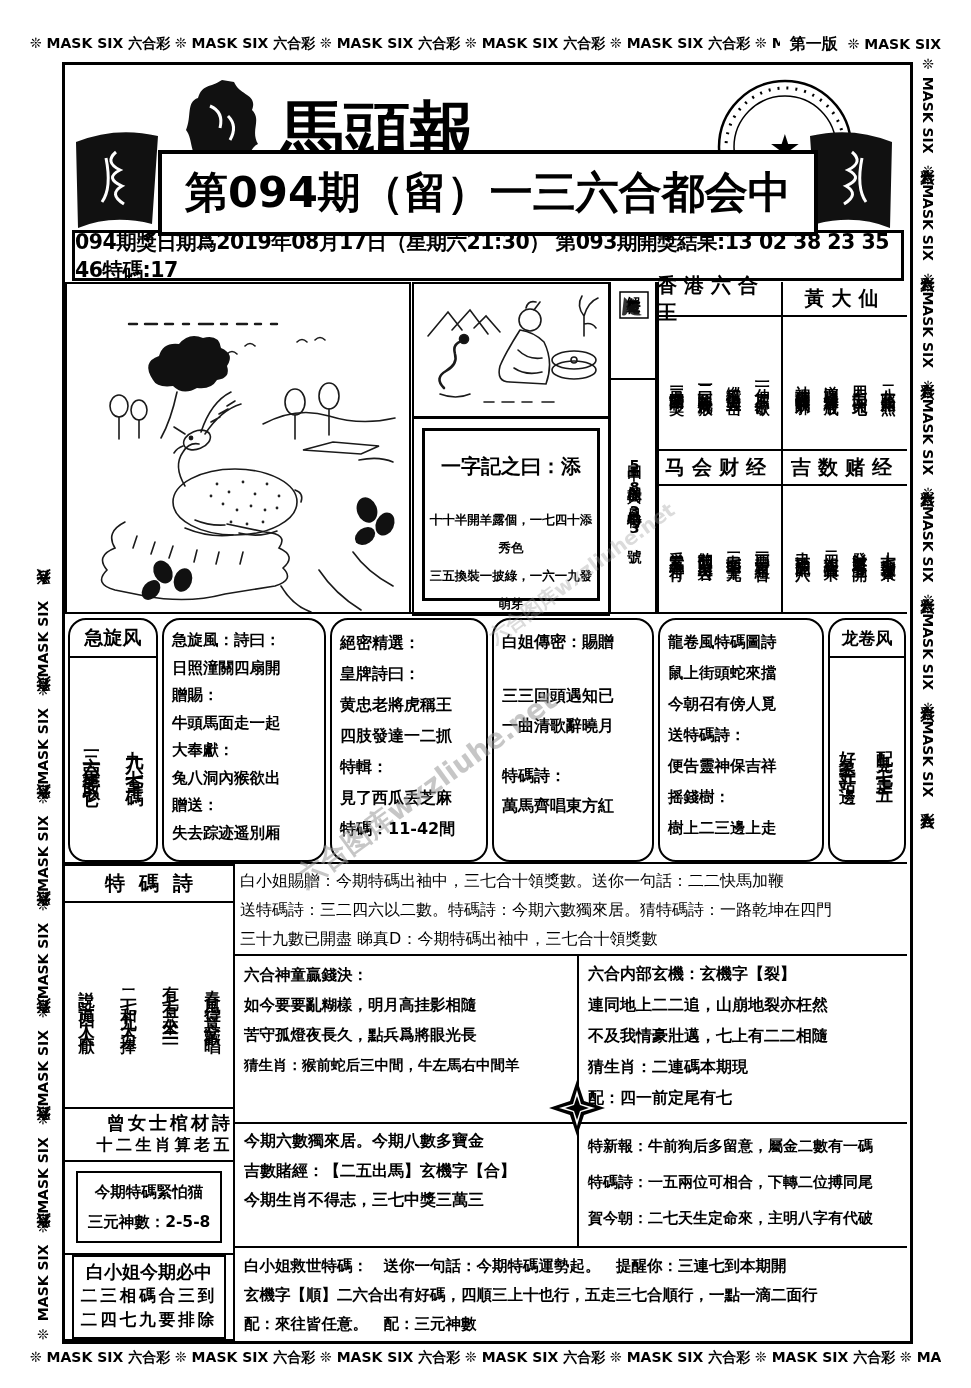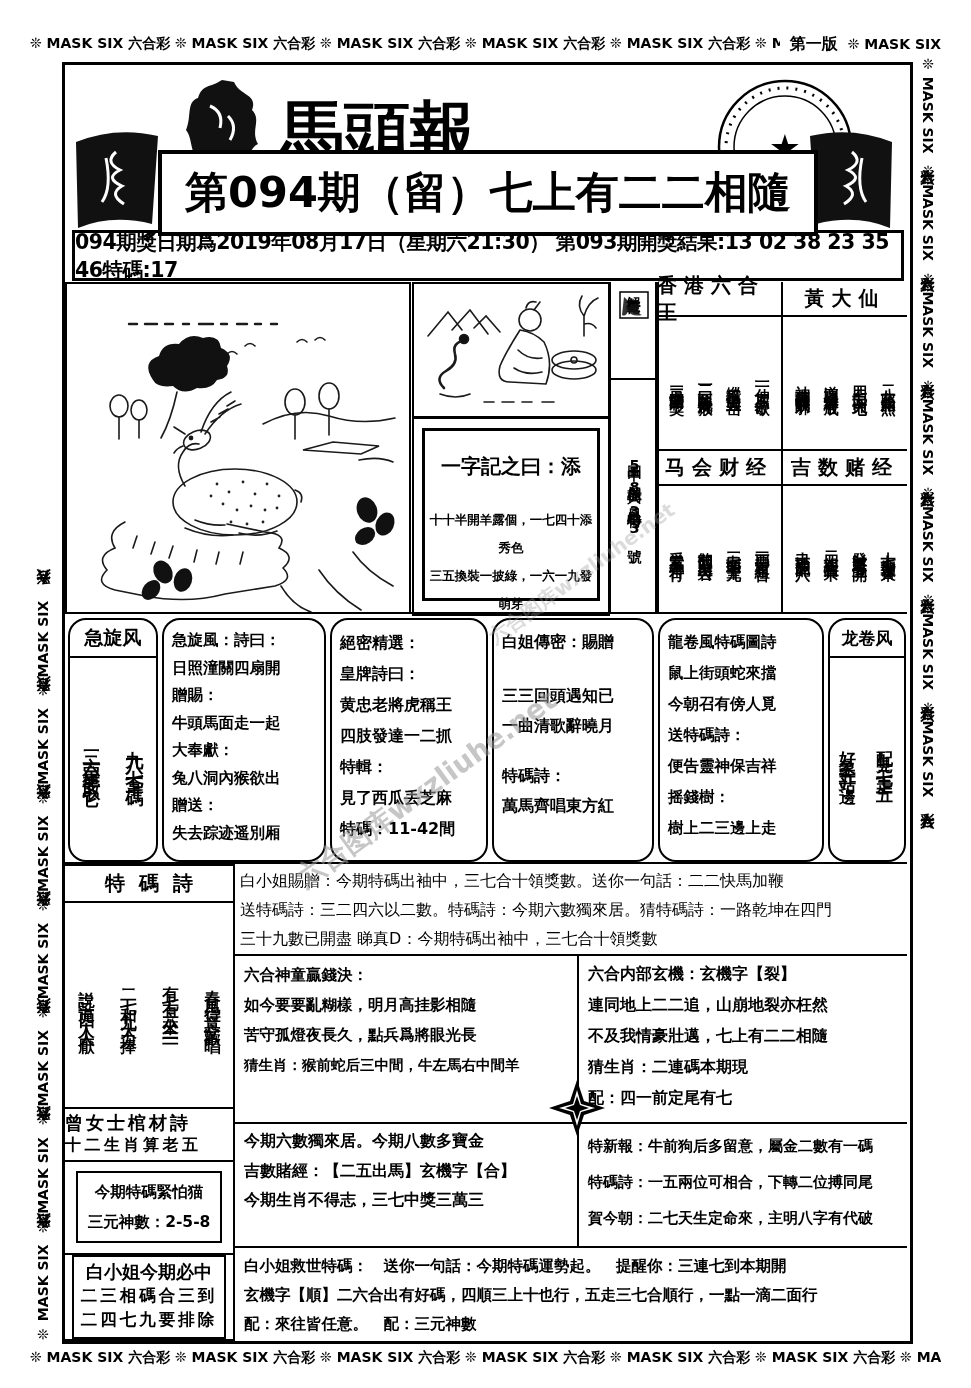--- a/index.html
+++ b/index.html
@@ -68,21 +68,21 @@
   .b5{left:658px;width:166px;} .b5 p{font-size:15.5px;line-height:31px;}
   .b1{left:68px;width:90px;} .b6{left:828px;width:78px;}
   
   .leftcol{left:63px;top:864px;width:172px;height:477px;border:2.5px solid #000;box-sizing:border-box;
            display:flex;flex-direction:column;}
   .sp-header{height:36px;border-bottom:2.5px solid #000;display:flex;align-items:center;justify-content:center;
              font-weight:bold;font-size:20px;letter-spacing:14px;padding-left:14px;}
   .sp-cols{height:210px;border-bottom:2.5px solid #000;display:grid;grid-template-columns:repeat(4,1fr);
            direction:rtl;align-items:center;justify-items:center;}
   .sp-cols .vt{font-size:16.5px;letter-spacing:8px;}
-  .zeng{height:52px;border-bottom:2.5px solid #000;text-align:left;font-weight:bold;}
+  .zeng{height:52px;border-bottom:2.5px solid #000;text-align:right;font-weight:bold;}
   .zeng .t{font-size:18px;letter-spacing:3px;margin-top:2px;}
   .zeng .l{font-size:16px;letter-spacing:3.5px;}
   .catarea{height:94px;border-bottom:2.5px solid #000;display:flex;align-items:center;justify-content:center;}
   .catbox{border:2.5px solid #000;width:142px;text-align:center;font-weight:bold;font-size:15.5px;line-height:30px;padding:4px 0;}
   .mustarea{flex:1;display:flex;align-items:center;justify-content:center;}
   .mustbox{border:2.5px solid #000;width:150px;text-align:center;font-weight:bold;padding:3px 0 5px;}
   .mustbox .t{font-size:18px;} .mustbox p{margin:0;font-size:16.5px;letter-spacing:3px;line-height:24px;}
   
   .gift{left:240px;top:866px;width:666px;} .gift p{margin:0;font-weight:normal;font-size:16px;line-height:29px;}
   .shentong{left:244px;top:960px;width:328px;} .shentong p{margin:0;font-weight:bold;font-size:15.5px;line-height:30px;}
@@ -127,21 +127,21 @@
     <text x="71" y="84" text-anchor="middle" font-size="36">★</text>
   </svg>
   <svg class="abs scroll scroll-left" viewBox="0 0 92 110">
     <path d="M6 16 q40-16 82-6 l-6 88 q-40-10-74 4 z" fill="#111"></path>
     <path d="M46 26 q-12 10 4 18 q-16 8 2 16 q-14 8 2 18 m-18-46 q6 30-4 44" stroke="#fff" stroke-width="3" fill="none"></path>
   </svg>
   <svg class="abs scroll scroll-right" viewBox="0 0 92 110">
     <path d="M6 16 q40-16 82-6 l-6 88 q-40-10-74 4 z" fill="#111"></path>
     <path d="M46 26 q-12 10 4 18 q-16 8 2 16 q-14 8 2 18 m-18-46 q6 30-4 44" stroke="#fff" stroke-width="3" fill="none"></path>
   </svg>
-  <div class="abs period-banner">第094期（留）七上有二二相隨</div>
+  <div class="abs period-banner">第094期（留）一三六合都会中</div>
   <div class="abs date-box">094期獎日期爲2019年08月17日（星期六21:30） 第093期開獎結果:13 02 38 23 35 46特碼:17</div>
 
   <div class="abs main-pic">
     <svg width="342" height="328" viewBox="0 0 342 328">
       <g stroke="#1a1a1a" stroke-width="1.6" fill="none" stroke-linecap="round">
         <path d="M62 40 h8 m8 0 h12 m8 0 h8 m10 0 h6 m10 0 h14 m8 0 h6 m10 0 h10 m8 0 h6 m10 0 h6" stroke-width="2.4"></path>
         <path d="M110 108 q-6 28-16 46"></path>
         <ellipse cx="52" cy="122" rx="9" ry="11"></ellipse>
           <path d="M52 133 v22"></path>
         <ellipse cx="72" cy="126" rx="8" ry="10"></ellipse>

